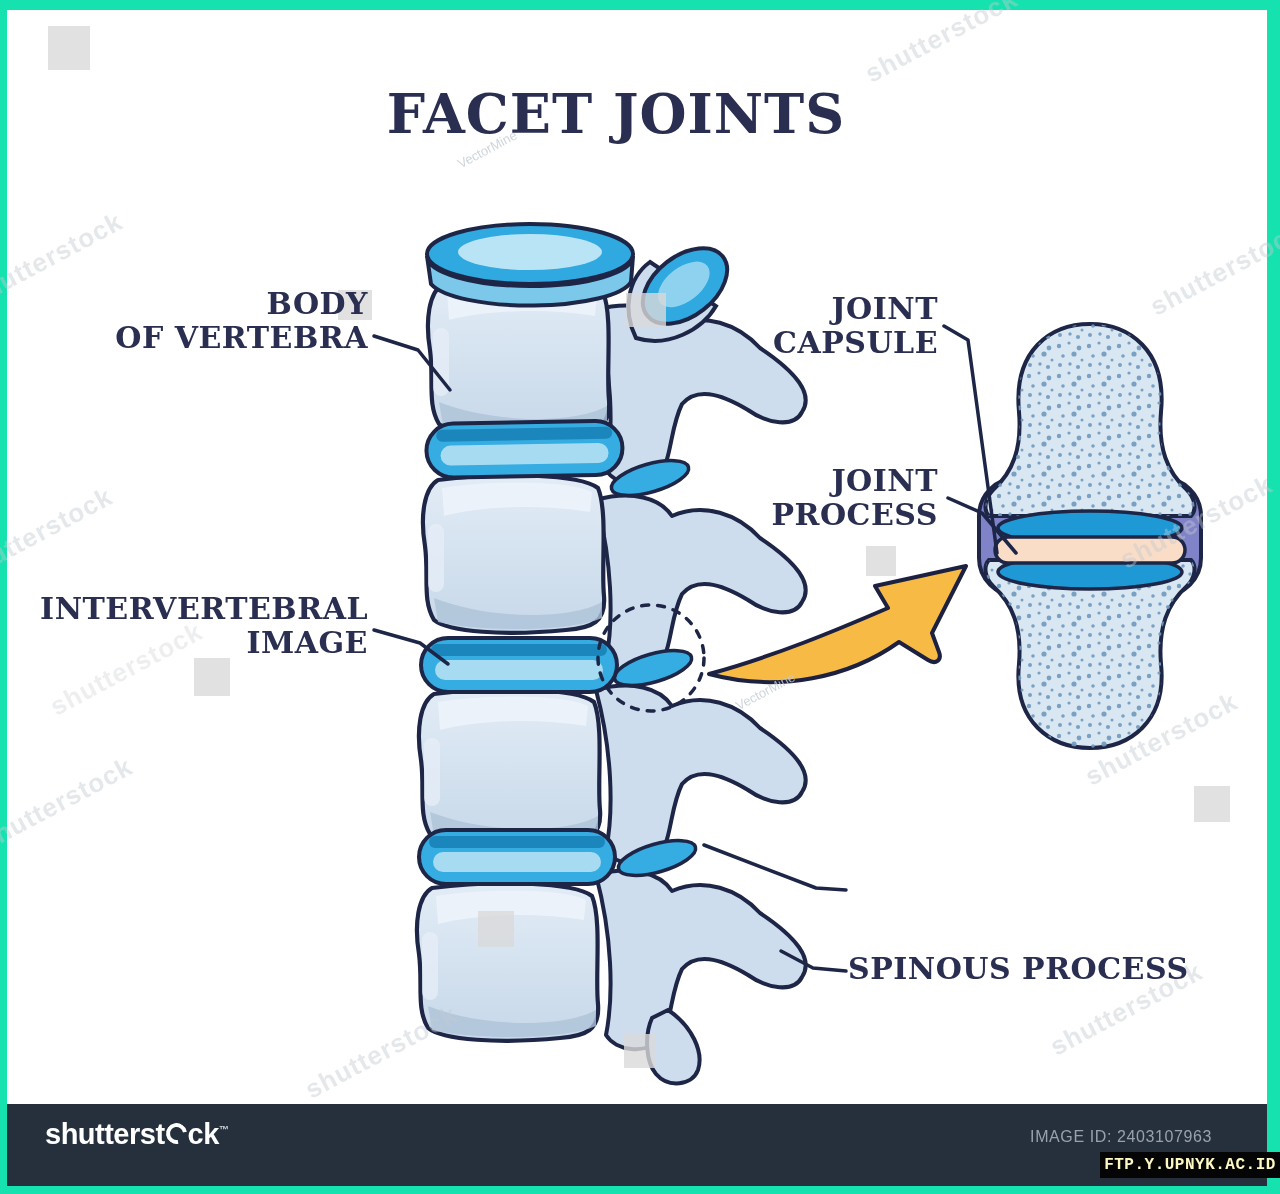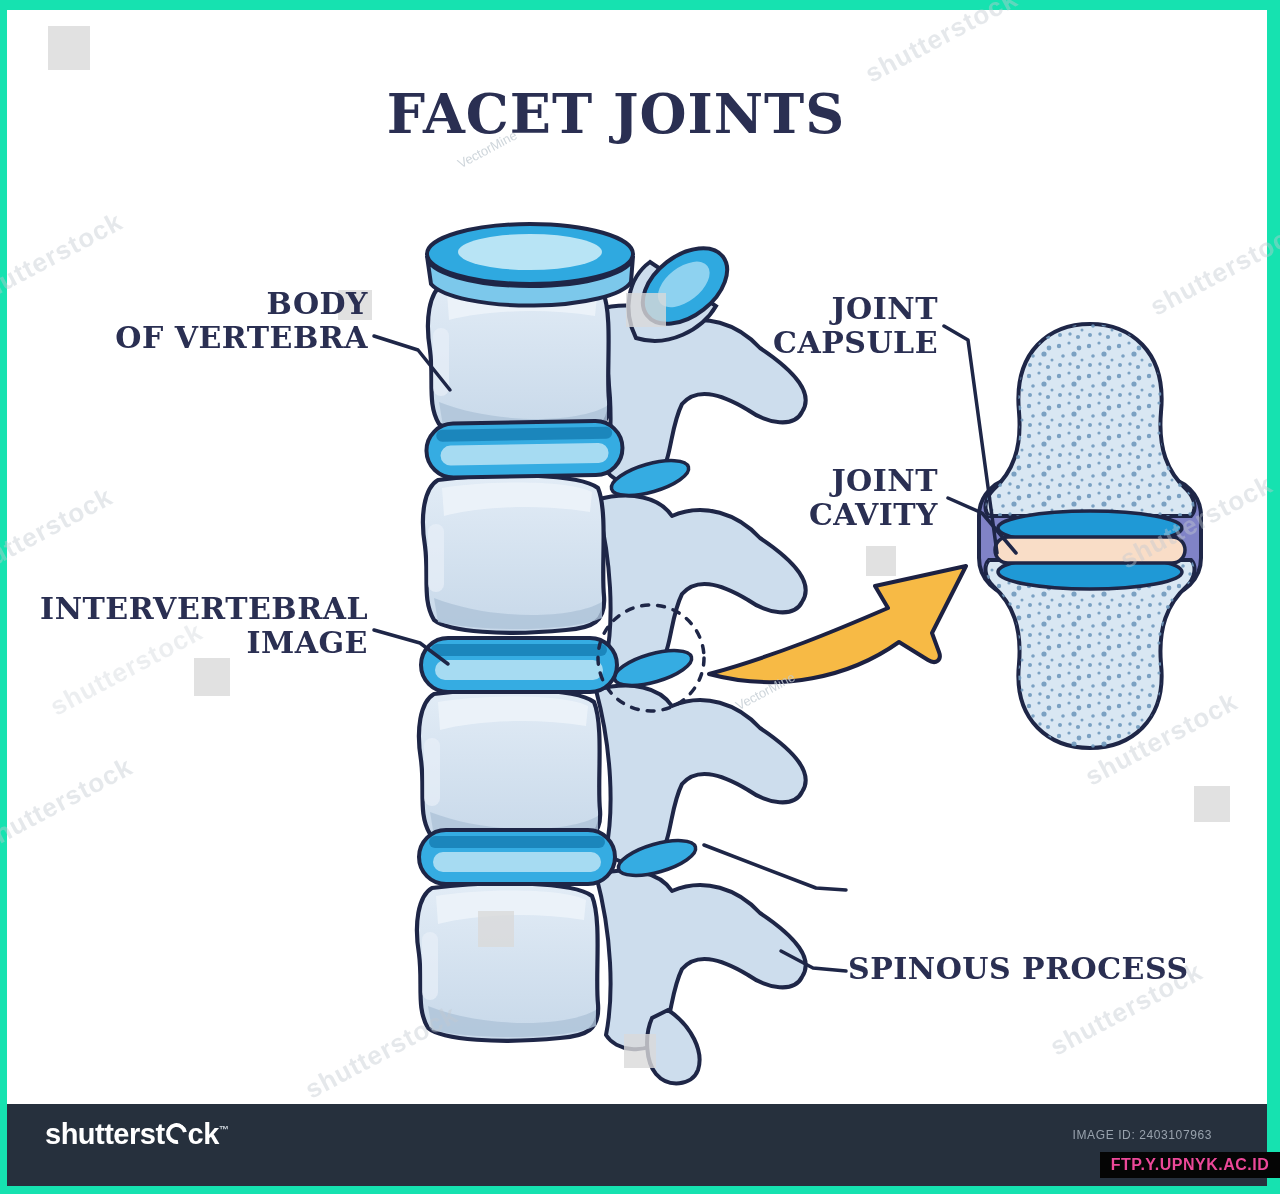--- a/index.html
+++ b/index.html
@@ -19,23 +19,23 @@
   .vm{position:absolute;color:#c2cbd2;opacity:.8;font-size:13px;white-space:nowrap;
       transform:rotate(-28deg);transform-origin:left top;z-index:5;}
   .sq{position:absolute;background:#dadada;opacity:.8;z-index:4;}
   
   #footer-bar{position:absolute;left:7px;top:1104px;width:1260px;height:82px;background:#26303d;z-index:7;}
   #logo{position:absolute;left:38px;top:14px;color:#ffffff;font-size:29px;font-weight:bold;
         letter-spacing:-.5px;}
   .aperture{display:inline-block;width:13px;height:13px;border:4px solid #fff;border-radius:50%;
             border-top-color:transparent;transform:rotate(125deg);margin:0 1px;}
   #logo sup{font-size:10px;color:#cfd6dd;}
-  #image-id{position:absolute;right:55px;top:24px;color:#98a2ad;font-size:12px;letter-spacing:.6px;}
+  #image-id{position:absolute;right:55px;top:24px;color:#98a2ad;font-size:16px;letter-spacing:.6px;}
   #badge{position:absolute;left:1100px;top:1152px;width:180px;height:26px;background:#050505;
-         color:#ec4899;font-family:Liberation Sans, sans-serif;font-weight:bold;font-size:16px;
+         color:#fef9c3;font-family:Liberation Mono, monospace;font-weight:bold;font-size:16px;
          text-align:center;line-height:26px;letter-spacing:.5px;z-index:9;}
   svg{display:block;}
 </style>
 </head>
 <body>
 
 <div id="canvas">
   <div id="page"></div>
 
   <div class="sq" style="left:48px;top:26px;width:42px;height:44px;"></div>
@@ -169,21 +169,21 @@
   <div class="dlabel r" style="right:912px;top:592px;">
     <div>INTERVERTEBRAL</div>
     <div>IMAGE</div>
   </div>
   <div class="dlabel r" style="right:342px;top:292px;">
     <div>JOINT</div>
     <div>CAPSULE</div>
   </div>
   <div class="dlabel r" style="right:342px;top:464px;">
     <div>JOINT</div>
-    <div>CAVITY</div>
+    <div>PROCESS</div>
   </div>
   <div class="dlabel" style="left:848px;top:952px;">SPINOUS PROCESS</div>
 
   <div id="footer-bar">
     <div id="logo">
       <span>shutterst</span><span class="aperture"></span><span>ck</span><sup>™</sup>
     </div>
     <div id="image-id">IMAGE ID: 2403107963</div>
   </div>
   <div id="badge">FTP.Y.UPNYK.AC.ID</div>

